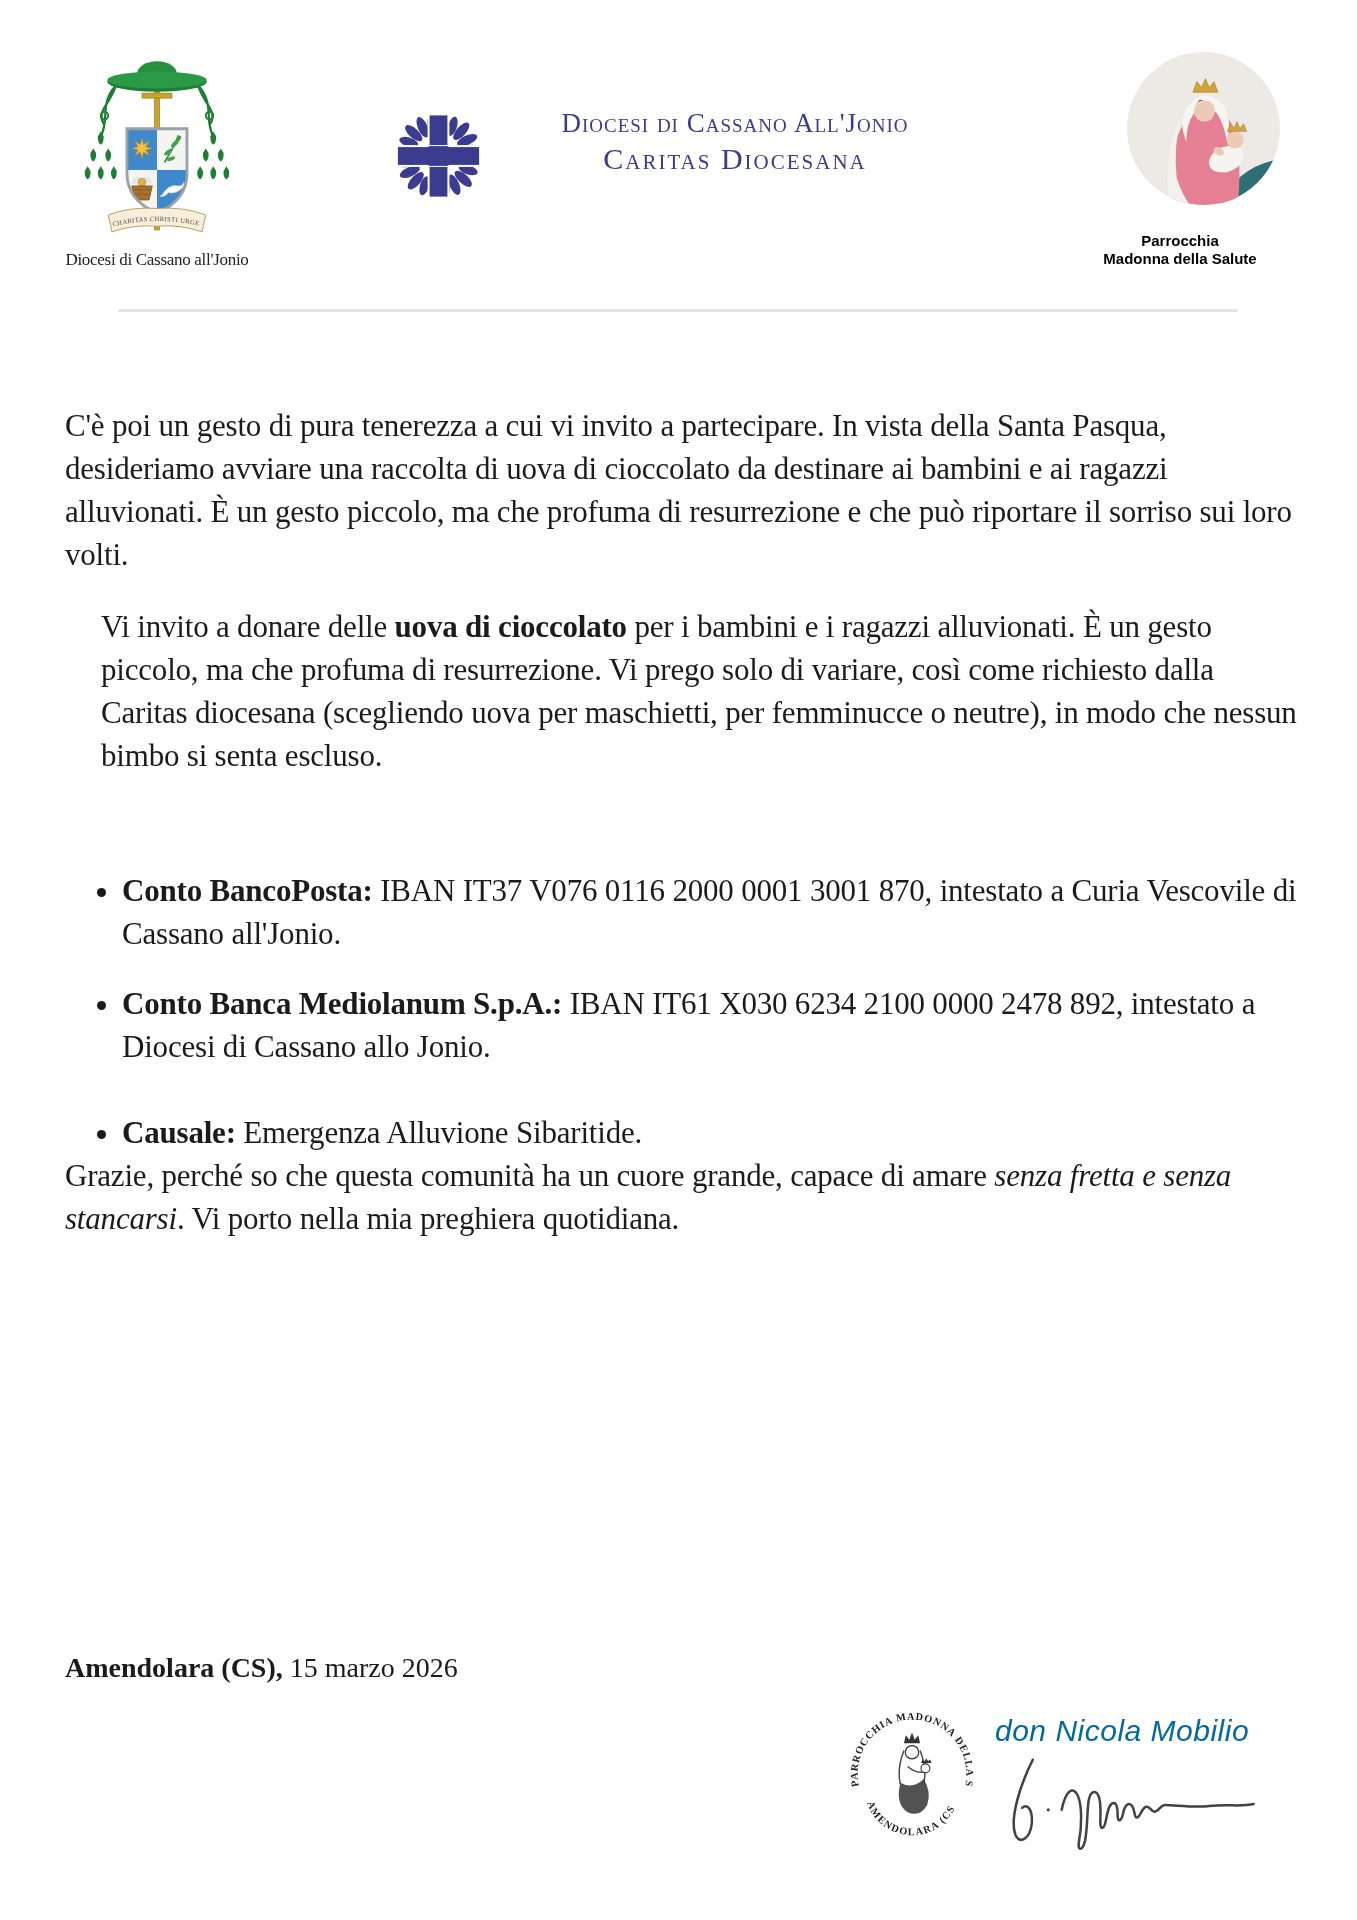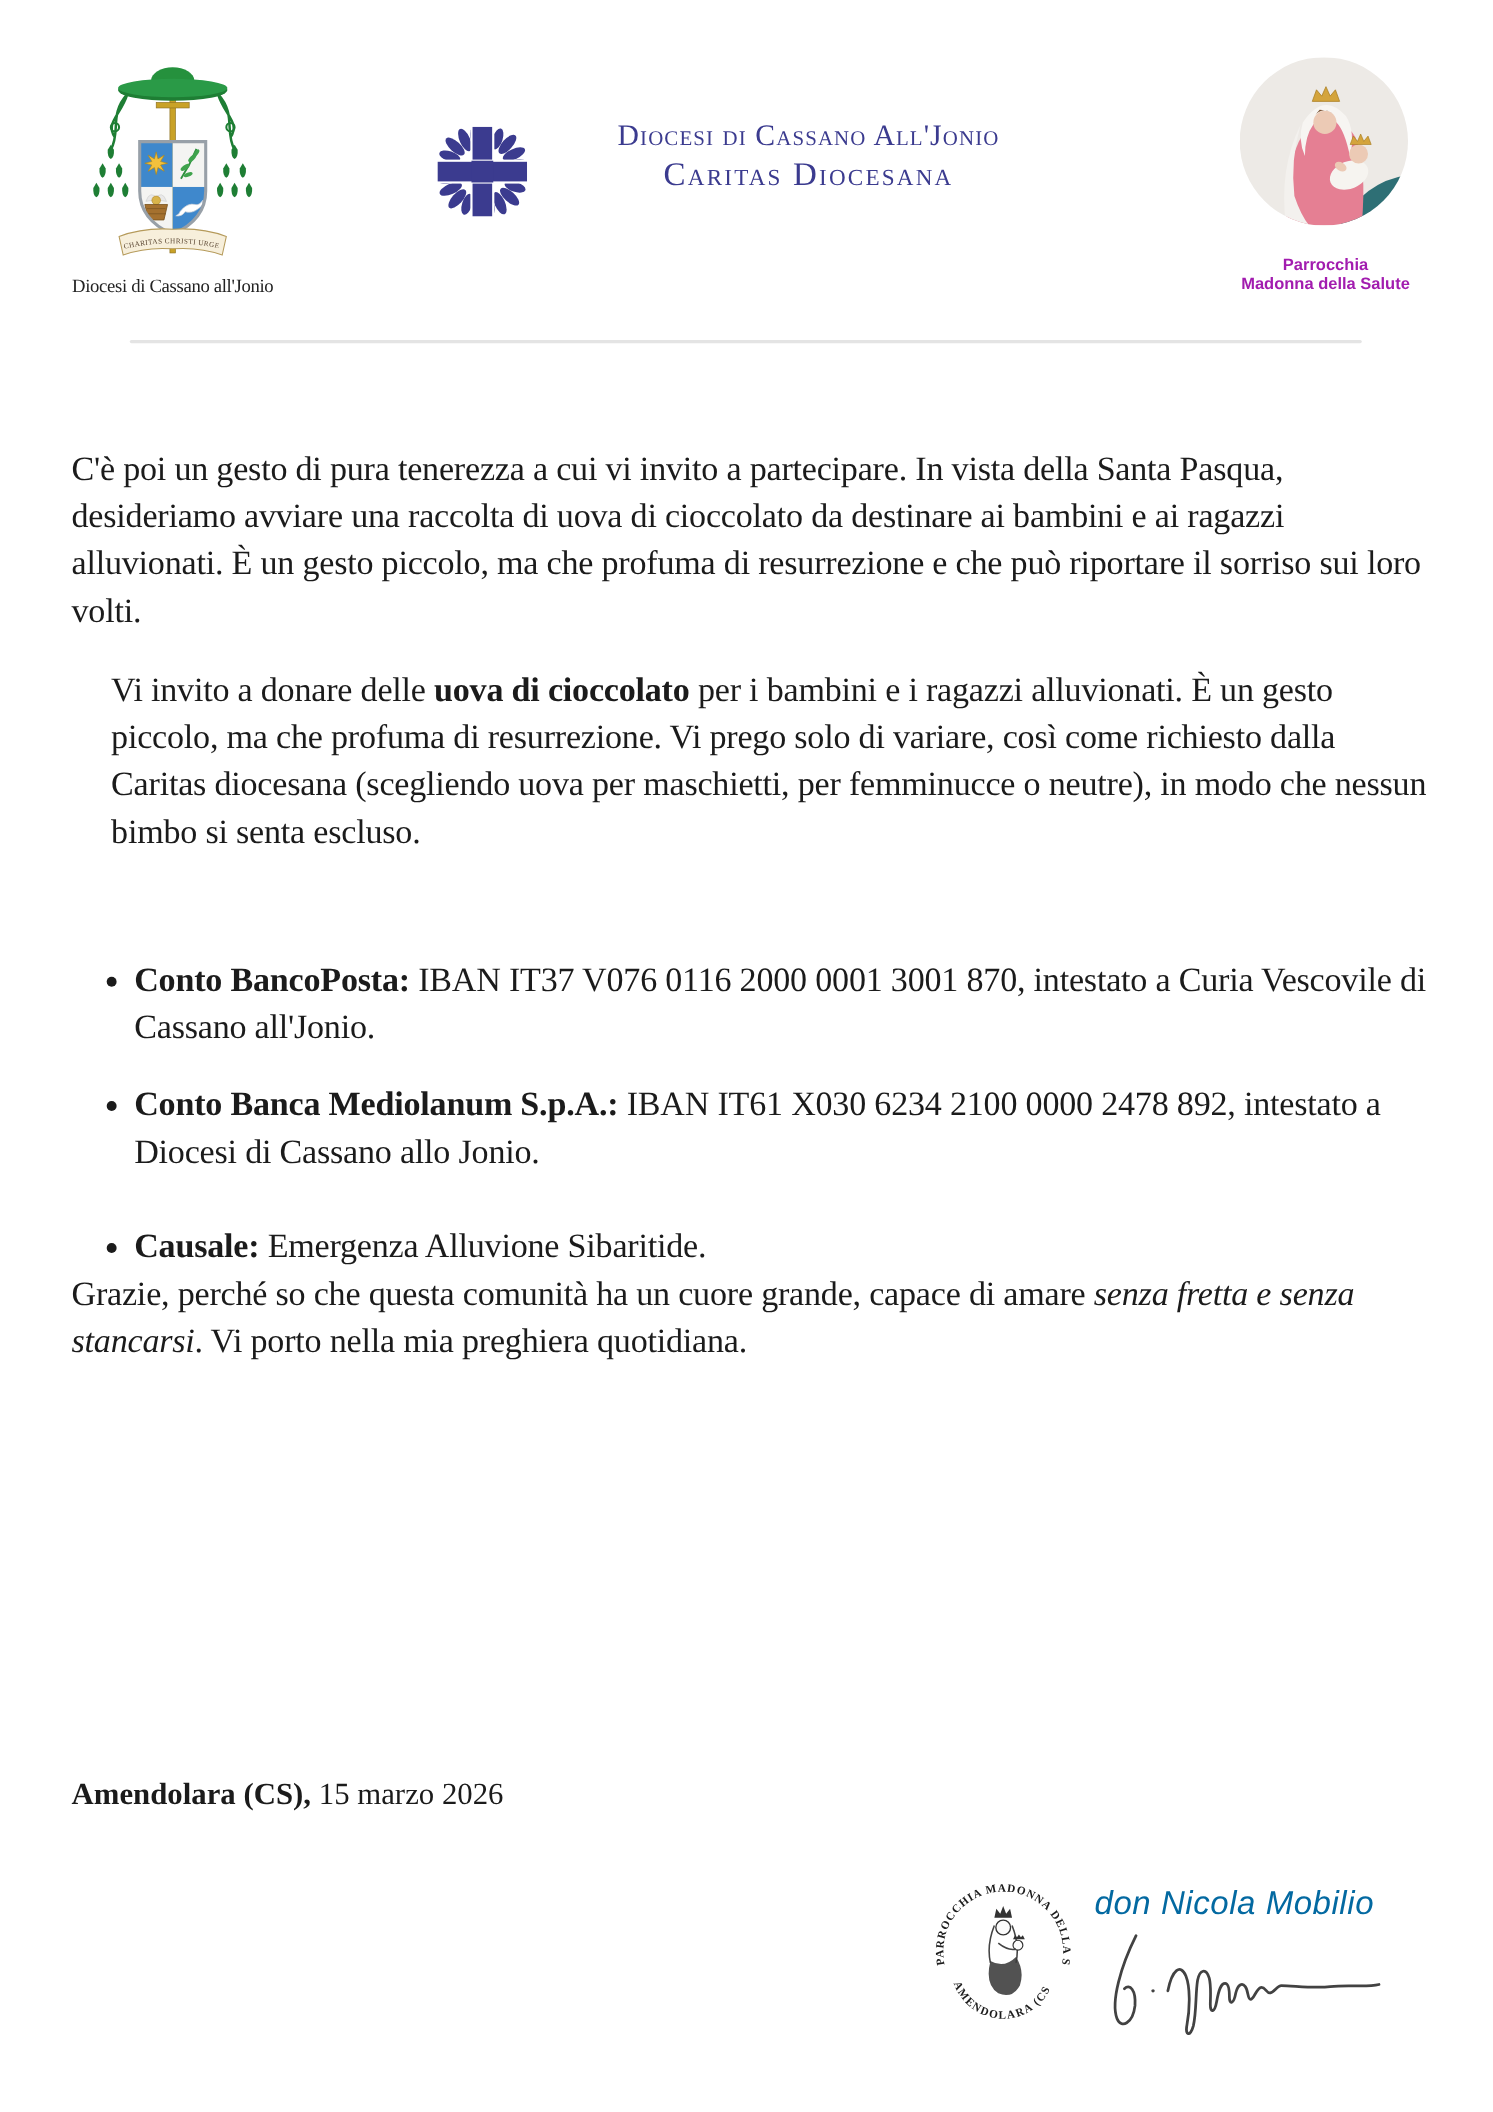--- a/index.html
+++ b/index.html
@@ -8,38 +8,38 @@
   
   .coat-svg{position:absolute;left:82px;top:44px;width:150px;height:206px;}
   .coat-caption{position:absolute;left:57px;top:250px;width:200px;text-align:center;
         font-family:"Liberation Serif",serif;font-size:17px;letter-spacing:-0.3px;color:#232323;}
   .caritas-emblem{position:absolute;left:387px;top:100px;width:103px;height:112px;}
   .caritas-word{position:absolute;left:505px;top:108px;width:460px;text-align:center;
         color:#3b3b8f;font-variant:small-caps;}
   .caritas-word .l1{font-size:27px;letter-spacing:1px;}
   .caritas-word .l2{font-size:30px;letter-spacing:2px;margin-top:3px;}
   .madonna-circle{position:absolute;left:1127px;top:52px;width:153px;height:153px;border-radius:50%;overflow:hidden;}
-  .parr-caption{position:absolute;left:1107px;top:232px;width:196px;text-align:center;
-        font-family:"Liberation Sans",sans-serif;font-weight:bold;font-size:15px;line-height:18px;color:#a21caf;}
+  .parr-caption{position:absolute;left:1082px;top:232px;width:196px;text-align:center;
+        font-family:"Liberation Sans",sans-serif;font-weight:bold;font-size:15px;line-height:18px;color:#000000;}
   .divider{position:absolute;left:118px;top:309px;width:1120px;height:3px;background:#e4e4e4;border-radius:2px;}
   
   .letter-body{position:absolute;left:65px;top:404px;width:1232px;
         font-size:31px;line-height:43px;letter-spacing:-0.2px;}
   .letter-body p{margin:0 0 0 0;}
   .letter-body p + p{margin-top:29px;margin-left:36px;}
   .letter-body ul{margin:92px 0 0 0;padding:0 0 0 57px;}
   .letter-body li{margin:0;padding-left:0;}
   .letter-body li + li{margin-top:27px;}
   .letter-body li.last{margin-top:43px;}
   .closing{margin-top:59px;}
   .blessing{margin-top:52px;font-style:italic;}
   b.seg{font-weight:bold;}
   i.seg{font-style:italic;}
   
-  .dateline{position:absolute;left:65px;top:1616px;font-size:28px;}
+  .dateline{position:absolute;left:65px;top:1652px;font-size:28px;}
   .dateline b{font-weight:bold;}
   .stamp-svg{position:absolute;left:845px;top:1704px;width:134px;height:143px;}
   .signer-name{position:absolute;left:995px;top:1714px;width:290px;
         font-family:"Liberation Sans",sans-serif;font-style:italic;font-size:30px;color:#0369a1;letter-spacing:0.5px;}
   .signature-svg{position:absolute;left:1000px;top:1746px;width:270px;height:120px;}
 </style>
 </head>
 <body>
 
 <div class="page">

